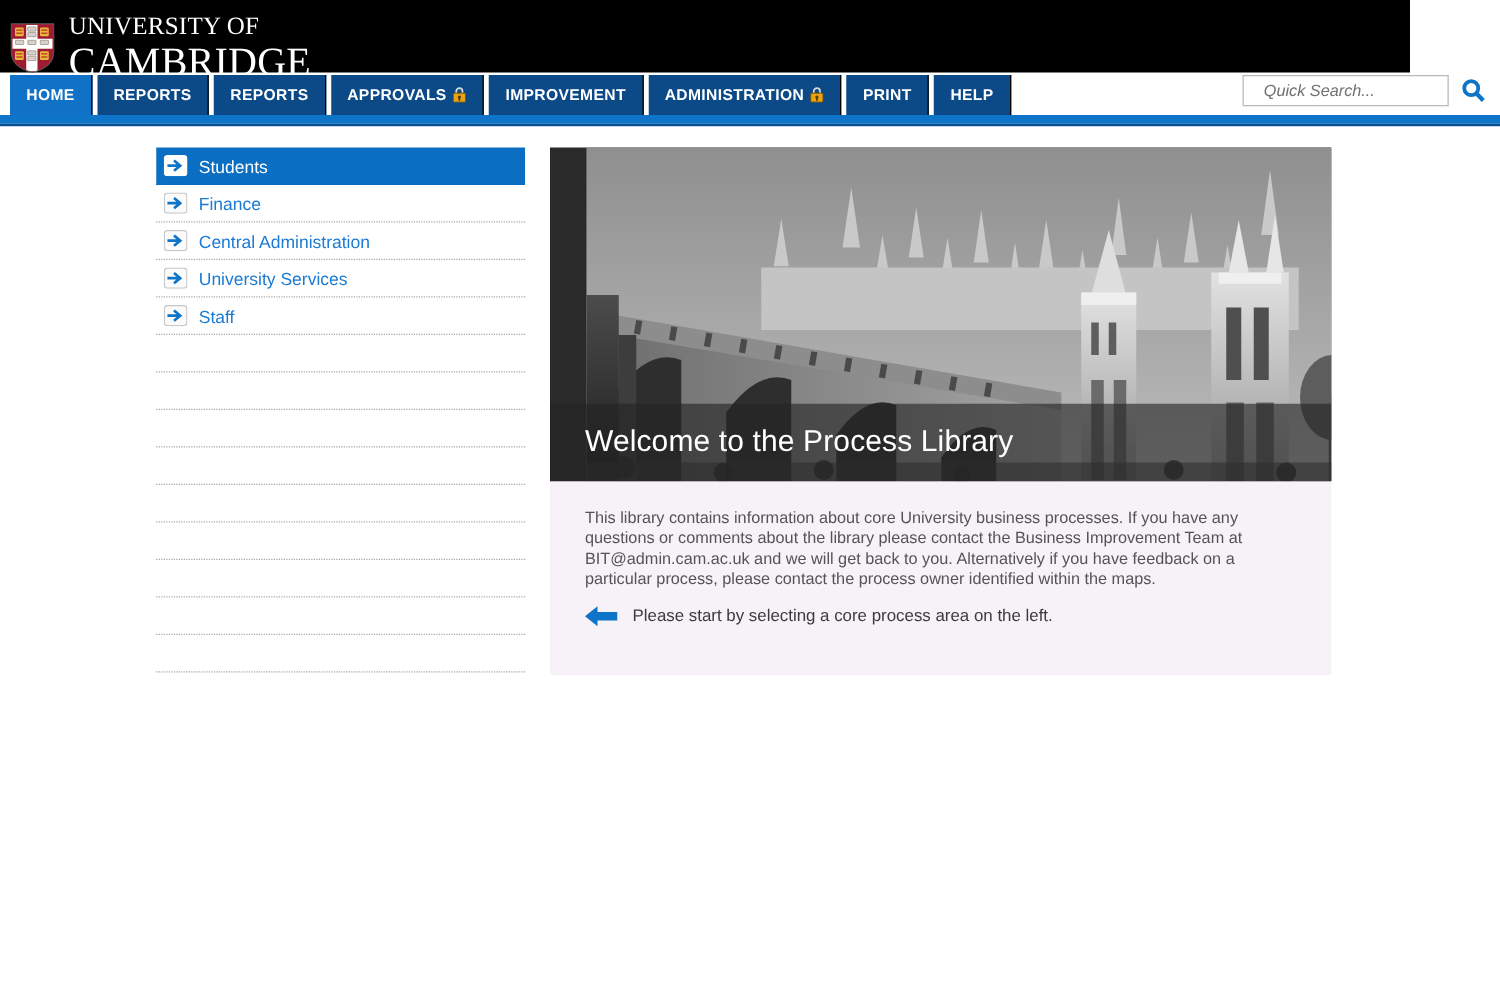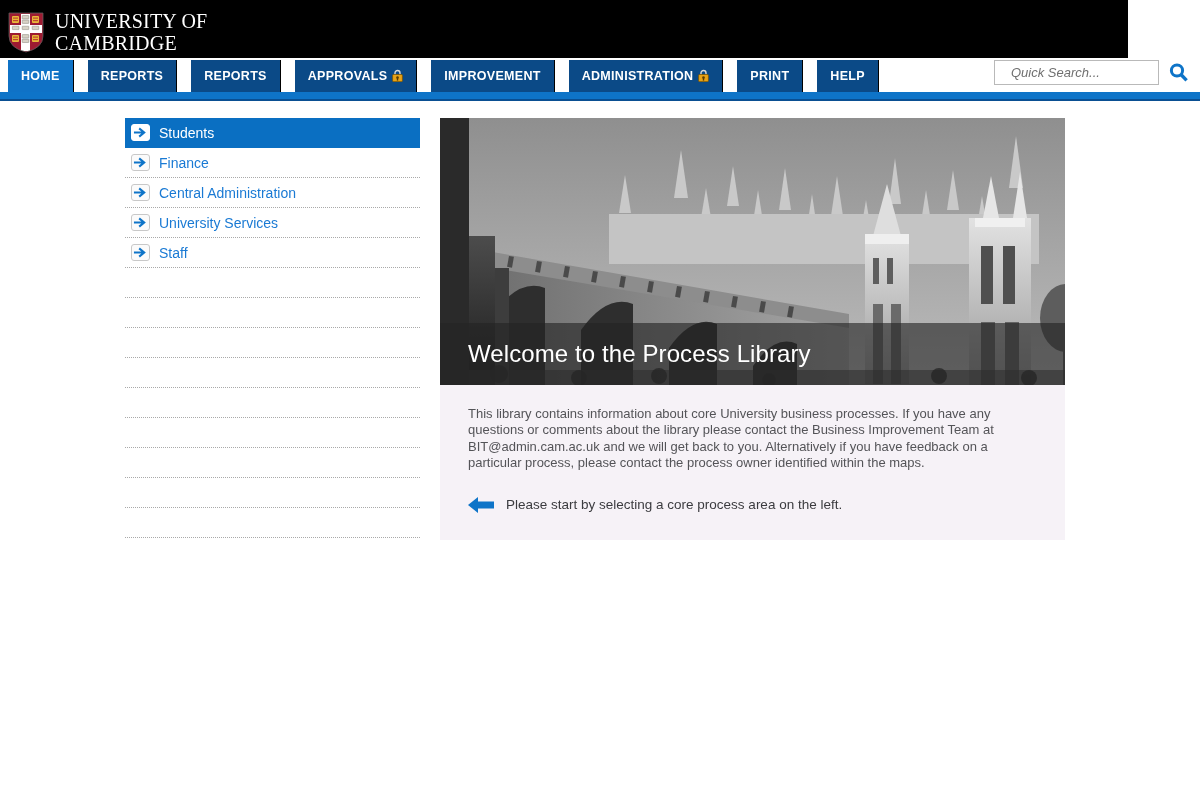--- a/index.html
+++ b/index.html
@@ -22,21 +22,21 @@
     display: flex; align-items: center; gap: 11px;
   }
   #crest { width: 36px; height: 41px; display: block; }
   #brand-text {
     color: #ffffff;
     font-family: "Liberation Serif", serif;
     line-height: 1.0;
     letter-spacing: 0.2px;
   }
   #brand-line1 { font-size: 20px; display: block; }
-  #brand-line2 { font-size: 20px; display: block; margin-top: 2px; }
+  #brand-line2 { font-size: 32px; display: block; margin-top: 2px; }
 
   
   #search-wrap {
     position: absolute; right: 10px; top: 60px;
     display: flex; align-items: center; gap: 7px;
   }
   #search-input {
     width: 165px; height: 25px;
     border: 1px solid #b9b9b9;
     background: #ffffff;
@@ -52,21 +52,21 @@
     cursor: pointer; display: flex; align-items: center; justify-content: center;
   }
 
   
   #navbar {
     position: absolute; left: 0; top: 60px;
     width: 1200px; height: 32px;
   }
   #navlist {
     position: absolute; left: 8px; top: 0;
-    display: flex; height: 48px; gap: 14px;
+    display: flex; height: 48px; gap: 4px;
   }
   .navitem {
     background: #0b4a87;
     color: #ffffff;
     font-size: 12.5px; font-weight: bold;
     letter-spacing: 0.3px;
     display: flex; align-items: center; justify-content: center; gap: 5px;
     padding: 0 13px;
     height: 32px;
     cursor: pointer;
@@ -145,21 +145,21 @@
   #panel-body { padding: 21px 26px 0 28px; }
   #intro-text {
     font-size: 13px;
     line-height: 16.4px;
     color: #545458;
     margin: 0;
     width: 545px;
   }
   #cta-row {
     display: flex; align-items: center;
-    margin-top: 24px;
+    margin-top: 12px;
     gap: 12px;
   }
   #cta-arrow { width: 26px; height: 18px; flex: 0 0 auto; display:block; }
   #cta-text {
     font-size: 13.5px;
     color: #3b3b3f;
   }
 </style>
 </head>
 <body>

